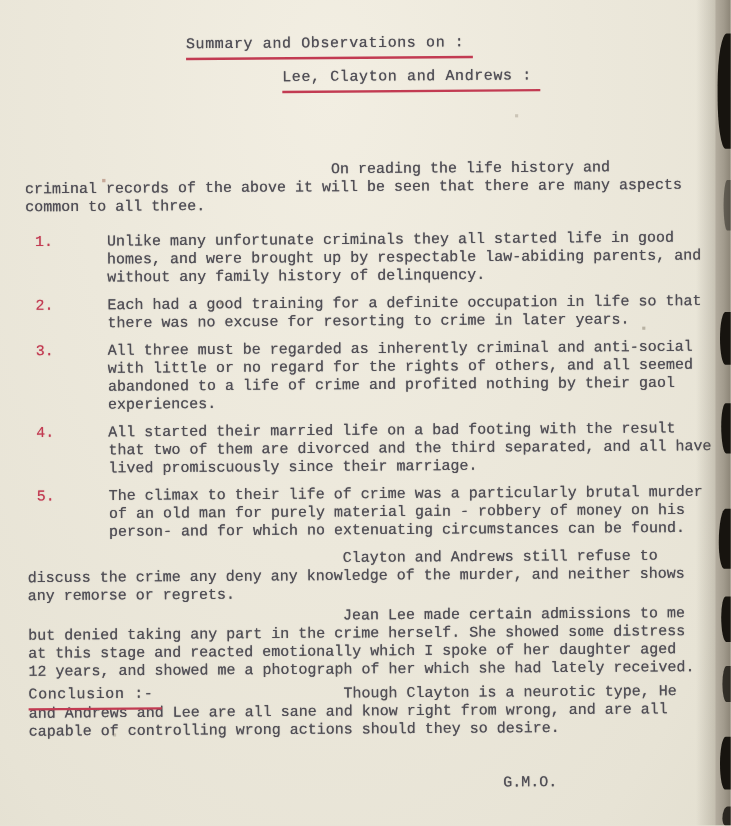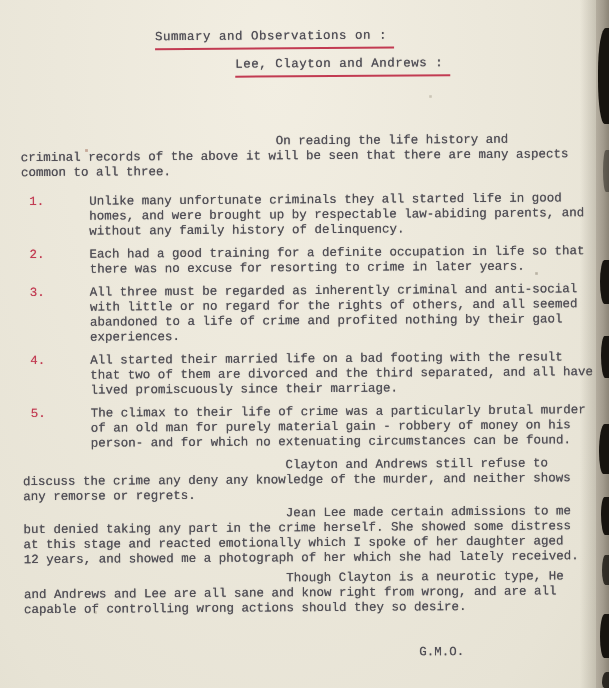--- a/index.html
+++ b/index.html
@@ -143,20 +143,21 @@
     <pre class="para-clayton">                                   Clayton and Andrews still refuse to
 discuss the crime any deny any knowledge of the murder, and neither shows
 any remorse or regrets.</pre>
 
     <pre class="para-jean">                                   Jean Lee made certain admissions to me
 but denied taking any part in the crime herself. She showed some distress
 at this stage and reacted emotionally which I spoke of her daughter aged
 12 years, and showed me a photograph of her which she had lately received.</pre>
 
     <div class="conclusion">
+      <span class="conclusion-label underline-red">Conclusion :-</span>
       <pre>                                   Though Clayton is a neurotic type, He
 and Andrews and Lee are all sane and know right from wrong, and are all
 capable of controlling wrong actions should they so desire.</pre>
     </div>
 
     <div class="signature">G.M.O.</div>
 
   </div>
 
   <div class="specks"></div>

